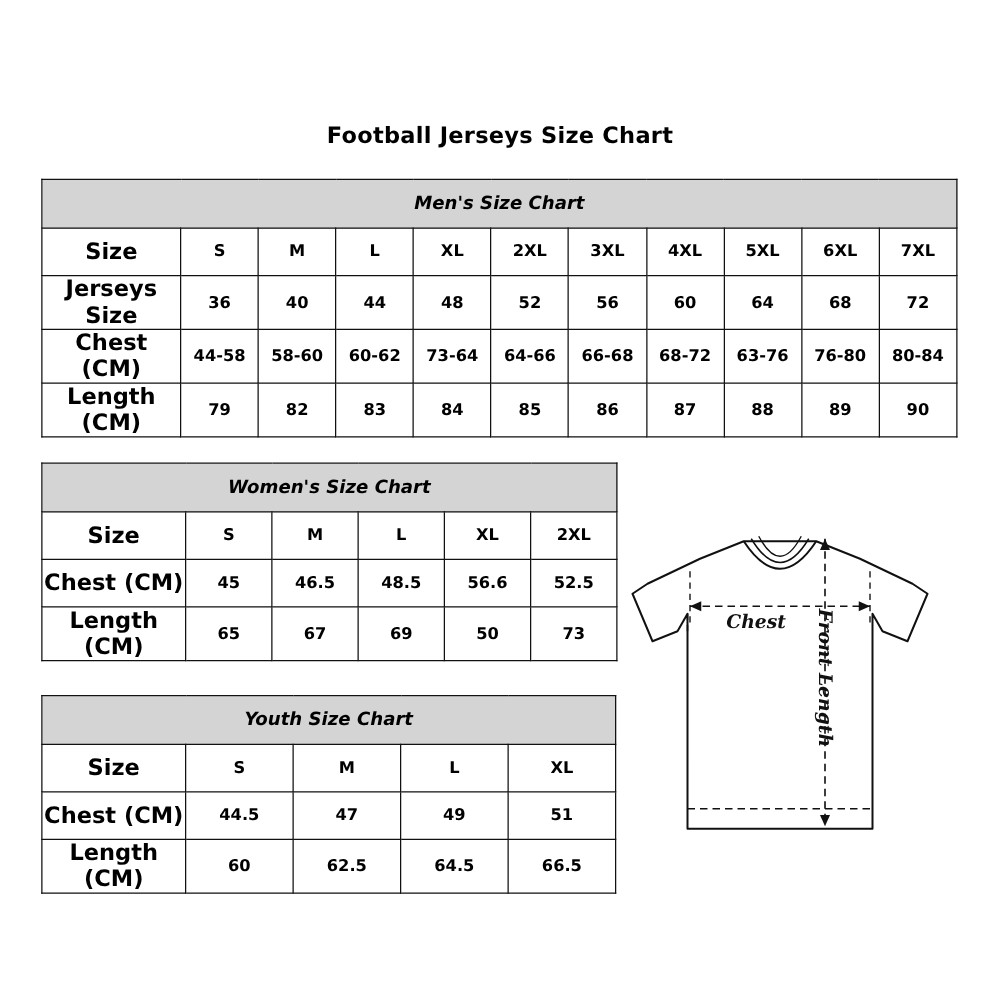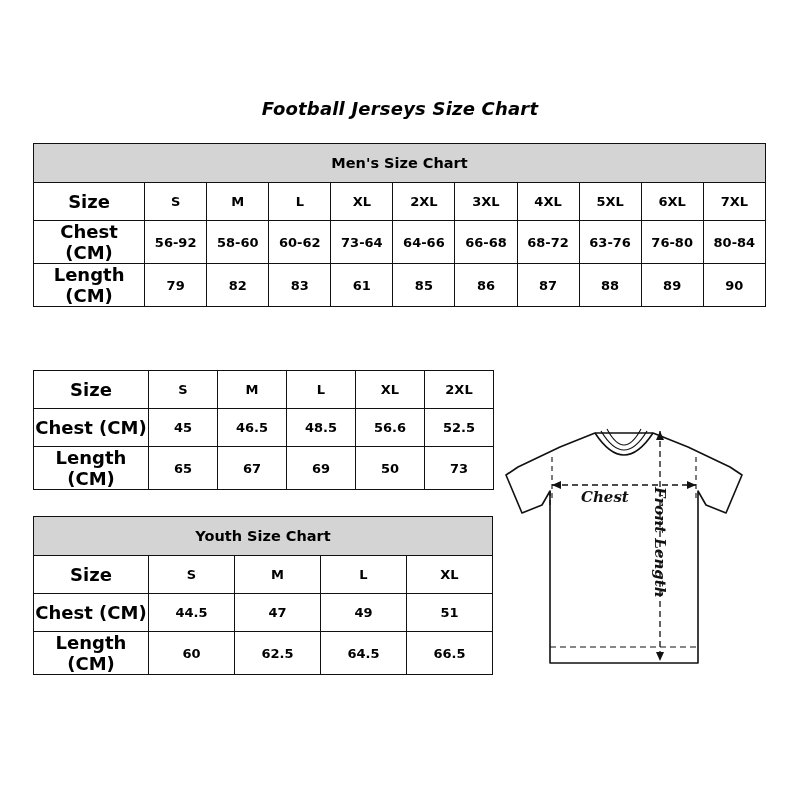--- a/index.html
+++ b/index.html
@@ -17,21 +17,20 @@
   }
   #page-title {
     position: absolute;
     top: 98px;
     left: 0;
     width: 800px;
     text-align: center;
     font-size: 18px;
     font-weight: bold;
     letter-spacing: 0.2px;
-    font-style: italic;
   }
 
   table.size-table {
     border-collapse: collapse;
     table-layout: fixed;
     background: #ffffff;
   }
   table.size-table td,
   table.size-table th {
     border: 1px solid #111111;
@@ -41,20 +40,21 @@
     font-weight: bold;
     padding: 0;
     height: 37px;
     background: #ffffff;
   }
   table.size-table tr.caption-row td {
     background: #d4d4d4;
     font-size: 14.5px;
     font-weight: bold;
     height: 38px;
+    font-style: italic;
   }
   table.size-table td.row-label {
     font-size: 18px;
   }
 
   
   #mens-table-wrap {
     position: absolute;
     left: 33px;
     top: 143px;
@@ -70,21 +70,21 @@
     top: 370px;
   }
   #womens-table { width: 459px; }
   #womens-table col.lbl { width: 115px; }
   #womens-table col.val { width: 69px; }
 
   
   #youth-table-wrap {
     position: absolute;
     left: 33px;
-    top: 516px;
+    top: 556px;
   }
   #youth-table { width: 459px; }
   #youth-table col.lbl { width: 115px; }
   #youth-table col.val { width: 86px; }
 
   
   #shirt-diagram {
     position: absolute;
     left: 500px;
     top: 395px;
@@ -143,38 +143,51 @@
         <td>L</td>
         <td>XL</td>
         <td>2XL</td>
         <td>3XL</td>
         <td>4XL</td>
         <td>5XL</td>
         <td>6XL</td>
         <td>7XL</td>
       </tr>
       <tr>
+        <td class="row-label">Jerseys Size</td>
+        <td>36</td>
+        <td>40</td>
+        <td>44</td>
+        <td>48</td>
+        <td>52</td>
+        <td>56</td>
+        <td>60</td>
+        <td>64</td>
+        <td>68</td>
+        <td>72</td>
+      </tr>
+      <tr>
         <td class="row-label">Chest (CM)</td>
-        <td>56-92</td>
+        <td>44-58</td>
         <td>58-60</td>
         <td>60-62</td>
         <td>73-64</td>
         <td>64-66</td>
         <td>66-68</td>
         <td>68-72</td>
         <td>63-76</td>
         <td>76-80</td>
         <td>80-84</td>
       </tr>
       <tr>
         <td class="row-label">Length (CM)</td>
         <td>79</td>
         <td>82</td>
         <td>83</td>
-        <td>61</td>
+        <td>84</td>
         <td>85</td>
         <td>86</td>
         <td>87</td>
         <td>88</td>
         <td>89</td>
         <td>90</td>
       </tr>
     </tbody>
   </table>
 </div>
@@ -183,20 +196,23 @@
   <table id="womens-table" class="size-table">
     <colgroup>
       <col class="lbl">
         <col class="val">
         <col class="val">
         <col class="val">
         <col class="val">
         <col class="val">
     </colgroup>
     <tbody>
+      <tr class="caption-row">
+        <td colspan="6">Women's Size Chart</td>
+      </tr>
       <tr>
         <td class="row-label">Size</td>
         <td>S</td>
         <td>M</td>
         <td>L</td>
         <td>XL</td>
         <td>2XL</td>
       </tr>
       <tr>
         <td class="row-label">Chest (CM)</td>

